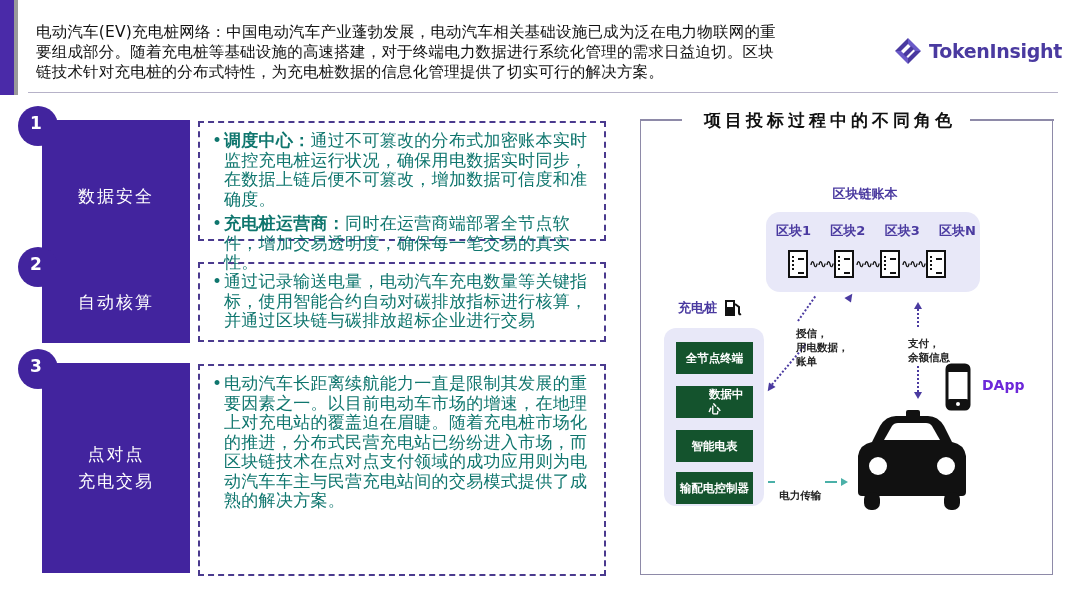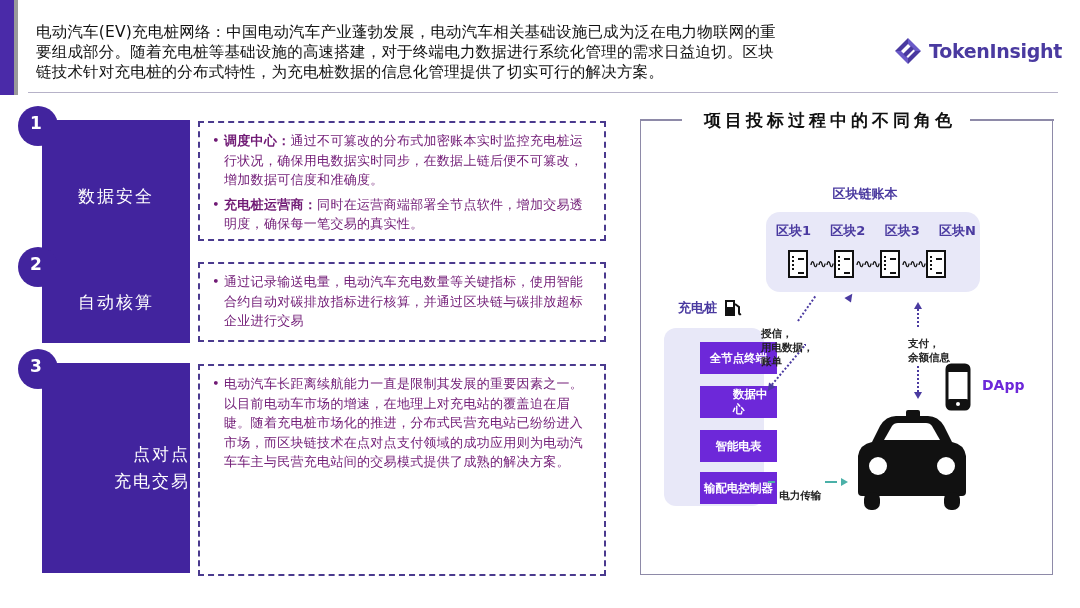--- a/index.html
+++ b/index.html
@@ -12,21 +12,21 @@
   .header-text { position: absolute; left: 36px; top: 22px; width: 830px; font-size: 15.5px; line-height: 20px; font-weight: normal; color: #111; letter-spacing: 0.2px; }
   .header-rule { position: absolute; left: 28px; top: 92px; width: 1030px; height: 1px; background: #b6b2c8; }
 
   .logo { position: absolute; left: 893px; top: 36px; display: flex; align-items: center; gap: 6px; }
   .logo svg { width: 30px; height: 30px; }
   .logo-text { font-size: 19px; font-weight: bold; color: #4a3aa0; font-family: "DejaVu Sans", sans-serif; letter-spacing: -0.3px; }
 
   .section { position: absolute; left: 18px; }
   .sec-num { position: absolute; left: 0; top: 0; width: 40px; height: 40px; border-radius: 50%; background: #42249e; color: #fff; font-weight: bold; font-size: 17px; display: flex; align-items: flex-start; justify-content: center; padding-top: 7px; padding-right: 4px; }
   .sec-box { position: absolute; left: 24px; background: #42249e; color: #fff; display: flex; align-items: center; justify-content: center; text-align: center; font-family: "DejaVu Serif", serif; font-size: 17px; line-height: 27px; letter-spacing: 2px; }
-  .sec-desc { position: absolute; border: 2.5px dashed #4a3a8e; padding: 8px 10px 8px 14px; font-family: "DejaVu Serif", serif; font-size: 13px; line-height: 19.5px; color: #701a75; letter-spacing: 0.3px; }
+  .sec-desc { position: absolute; border: 2.5px dashed #4a3a8e; padding: 8px 10px 8px 14px; font-family: "DejaVu Serif", serif; font-size: 17px; line-height: 19.5px; color: #0f766e; letter-spacing: 0.3px; }
   .bullet { position: relative; padding-left: 10px; margin-bottom: 5px; }
   .bullet:last-child { margin-bottom: 0; }
   .bullet::before { content: "•"; position: absolute; left: -2px; top: 0; }
   .bullet b { font-weight: bold; }
 
   
   .diagram { position: absolute; left: 640px; top: 119px; width: 413px; height: 456px; border: 1.5px solid #8e8aa8; border-top: none; }
   .diag-top-l { position: absolute; left: 640px; top: 119px; width: 42px; height: 1.5px; background: #8e8aa8; }
   .diag-top-r { position: absolute; left: 970px; top: 119px; width: 84px; height: 1.5px; background: #8e8aa8; }
   .diag-title { position: absolute; left: 700px; top: 109px; width: 260px; text-align: center; font-family: "DejaVu Serif", serif; font-size: 17px; font-weight: bold; letter-spacing: 4px; color: #111; }
@@ -35,21 +35,21 @@
   .ledger-box { position: absolute; left: 766px; top: 212px; width: 214px; height: 80px; background: #e8e8f8; border-radius: 14px; }
   .block-labels { position: absolute; left: 776px; top: 222px; width: 200px; display: flex; justify-content: space-between; font-size: 13px; font-weight: bold; color: #4a3aa0; }
   .blocks { position: absolute; left: 788px; top: 250px; display: flex; align-items: center; }
   .doc { width: 20px; height: 28px; border: 2.5px solid #111; background: #fff; position: relative; }
   .doc::before { content: ""; position: absolute; left: 2px; top: 4px; width: 3px; height: 14px; border-left: 2px dotted #111; }
   .doc::after { content: ""; position: absolute; left: 8px; top: 6px; width: 6px; height: 12px; border-top: 2px solid #111; border-bottom: 2px solid #111; }
   .wave { width: 26px; text-align: center; font-size: 12px; color: #111; font-weight: bold; letter-spacing: -2px; }
 
   .pile-label { position: absolute; left: 678px; top: 298px; display: flex; align-items: center; gap: 6px; font-size: 13px; font-weight: bold; color: #4a3aa0; }
   .pile-panel { position: absolute; left: 664px; top: 328px; width: 100px; height: 178px; background: #e8e8f8; border-radius: 12px; }
-  .pile-btn { position: absolute; left: 676px; width: 77px; height: 32px; background: #6d28d9; color: #fff; font-size: 11.5px; font-weight: bold; display: flex; align-items: center; justify-content: center; margin-left: 24px; }
+  .pile-btn { position: absolute; left: 676px; width: 77px; height: 32px; background: #14532d; color: #fff; font-size: 11.5px; font-weight: bold; display: flex; align-items: center; justify-content: center; }
 
   .arrow-label { position: absolute; font-size: 10.5px; font-weight: bold; color: #222; line-height: 14px; }
   .dot-line { position: absolute; border-left: 2px dotted #4a3aa0; }
   .dot-diag { position: absolute; height: 0; border-top: 2px dotted #4a3aa0; transform-origin: left center; }
   .arrowhead { position: absolute; width: 0; height: 0; }
 
   .power-line { position: absolute; left: 768px; top: 461px; width: 80px; display: flex; align-items: center; gap: 4px; font-size: 10.5px; font-weight: bold; color: #222; }
   .teal { display: inline-block; height: 2px; background: #4ab0a8; }
 
   .dapp-label { position: absolute; left: 982px; top: 377px; font-size: 14px; font-weight: bold; color: #6d28d9; }
@@ -93,21 +93,21 @@
   <div class="sec-box" style="top:14px; width:148px; height:82px;">
     <span>自动核算</span>
   </div>
 </div>
 <div class="sec-desc" style="left:198px; top:262px; width:408px; height:80px;">
   <div class="bullet"><span>通过记录输送电量，电动汽车充电数量等关键指标，使用智能合约自动对碳排放指标进行核算，并通过区块链与碳排放超标企业进行交易</span></div>
 </div>
 
 <div class="section" style="top:349px;">
   <div class="sec-num">3</div>
-  <div class="sec-box" style="top:14px; width:148px; height:210px; flex-direction:column;align-items:flex-end;">
+  <div class="sec-box" style="top:14px; width:148px; height:210px; flex-direction:column;">
     <span>点对点</span>
     <span>充电交易</span>
   </div>
 </div>
 <div class="sec-desc" style="left:198px; top:364px; width:408px; height:212px;">
   <div class="bullet"><span>电动汽车长距离续航能力一直是限制其发展的重要因素之一。以目前电动车市场的增速，在地理上对充电站的覆盖迫在眉睫。随着充电桩市场化的推进，分布式民营充电站已纷纷进入市场，而区块链技术在点对点支付领域的成功应用则为电动汽车车主与民营充电站间的交易模式提供了成熟的解决方案。</span></div>
 </div>
 
 <div class="diagram"></div>
 <div class="diag-top-l"></div>
@@ -143,21 +143,21 @@
 <div class="pile-panel"></div>
 <div class="pile-btn" style="top:342px;">全节点终端</div>
 <div class="pile-btn" style="top:386px;padding-left:33px;">数据中心</div>
 <div class="pile-btn" style="top:430px;">智能电表</div>
 <div class="pile-btn" style="top:472px;">输配电控制器</div>
 
 <div class="dot-diag" style="left:770px; top:386px; width:56px; transform: rotate(-50deg);"></div>
 <div class="dot-diag" style="left:798px; top:320px; width:30px; transform: rotate(-55deg);"></div>
 <div class="arrowhead" style="left:846px; top:293px; border-left:4px solid transparent; border-right:4px solid transparent; border-bottom:8px solid #4a3aa0; transform: rotate(35deg);"></div>
 <div class="arrowhead" style="left:766px; top:384px; border-left:4px solid transparent; border-right:4px solid transparent; border-top:8px solid #4a3aa0; transform: rotate(35deg);"></div>
-<div class="arrow-label" style="left:761px; top:326px;">
+<div class="arrow-label" style="left:796px; top:326px;">
   <div>授信，</div>
   <div>用电数据，</div>
   <div>账单</div>
 </div>
 
 <div class="arrowhead" style="left:914px; top:302px; border-left:4px solid transparent; border-right:4px solid transparent; border-bottom:7px solid #4a3aa0;"></div>
 <div class="dot-line" style="left:917px; top:309px; height:18px;"></div>
 <div class="arrow-label" style="left:898px; top:336px;margin-left:10px;">
   <div>支付，</div>
   <div>余额信息</div>

